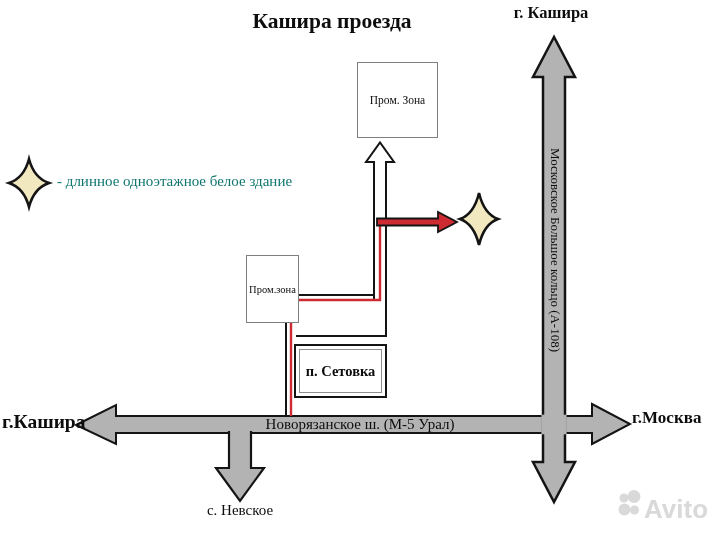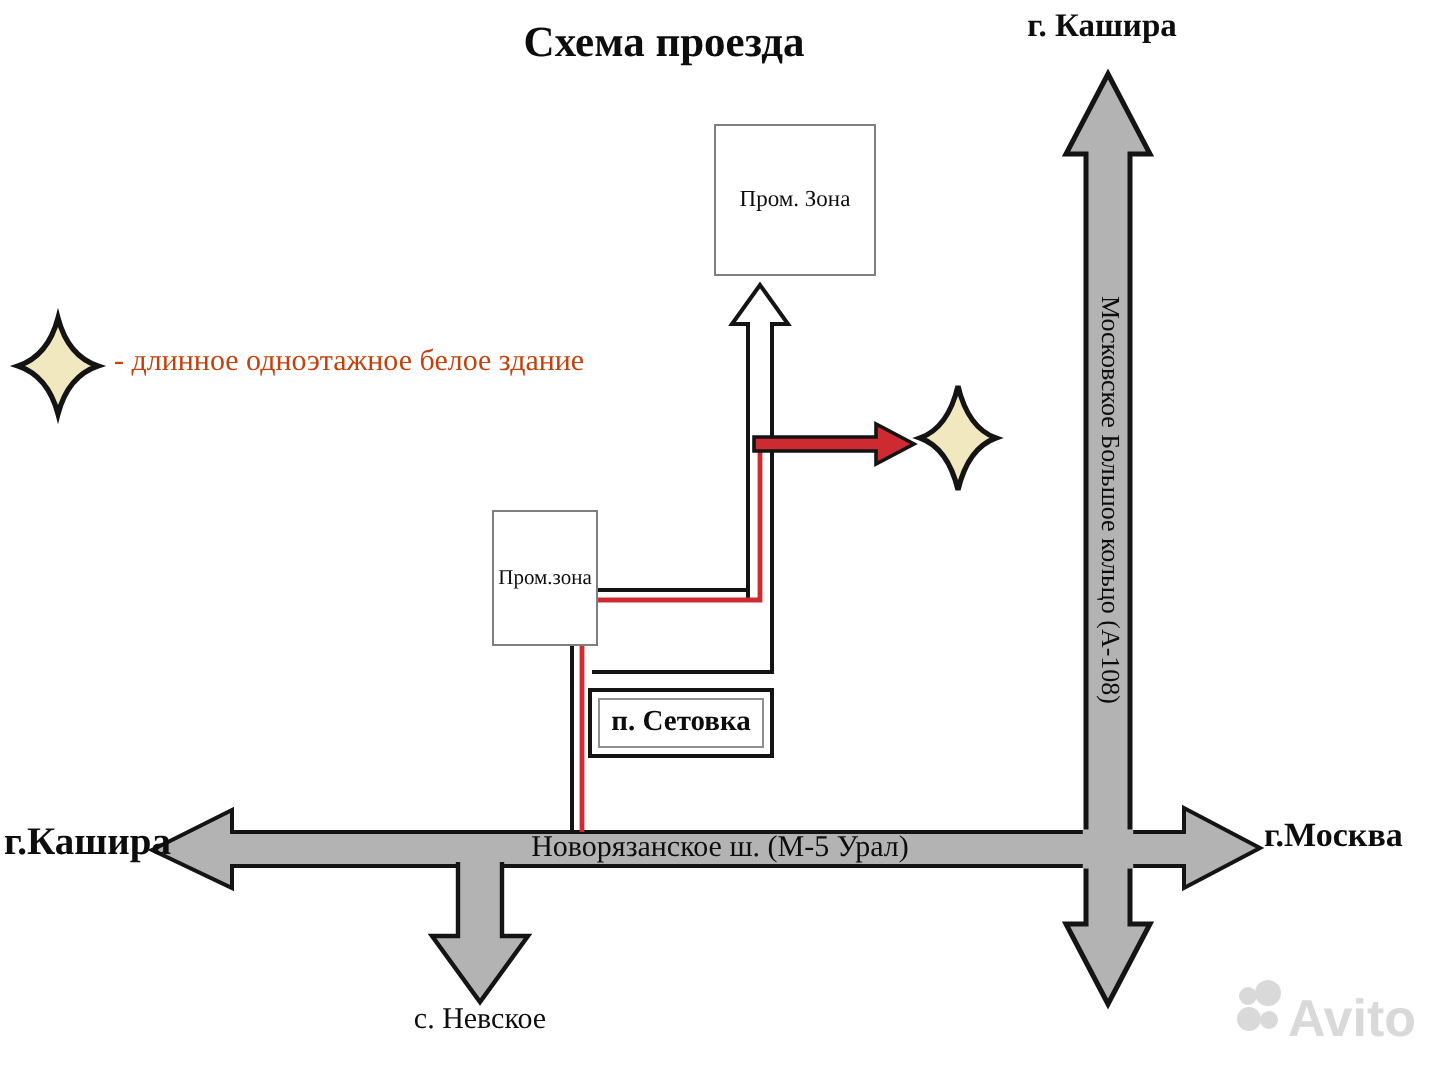--- a/index.html
+++ b/index.html
@@ -14,29 +14,29 @@
   #lbl-kashira{top:4px;left:551px;font-size:16.5px;font-weight:bold;}
   #lbl-ryazan{top:412px;left:2px;font-size:19.5px;font-weight:bold;}
   #lbl-moskva{top:409px;left:632px;font-size:17px;font-weight:bold;}
   #lbl-voskresensk{top:503px;left:550px;font-size:19.5px;font-weight:bold;}
   #lbl-nevskoe{top:503px;left:240px;font-size:15px;font-weight:normal;text-align:right;}
   #lbl-highway{top:416.5px;left:360px;font-size:15px;}
   #lbl-ring{
     top:140px;left:562.5px;width:220px;text-align:center;font-size:13px;
     transform:rotate(90deg);transform-origin:0 0;white-space:nowrap;
   }
-  #legend-text{top:174px;left:57px;font-size:15px;color:#c2410c;}
+  #legend-text{top:174px;left:57px;font-size:15px;color:#0f766e;}
   .zone-box{
     background:#ffffff;border:1px solid #7f7f7f;display:flex;
     align-items:center;justify-content:center;text-align:center;margin-left:16px;
   }
   #box-prom-top{left:341px;top:62px;width:79px;height:74px;font-size:11.5px;}
   #box-prom-left{left:230px;top:255px;width:51px;height:66px;font-size:10.5px;}
   #box-setovka{
-    left:294px;top:344px;width:93px;height:35px;background:#fff;
+    left:294px;top:344px;width:93px;height:54px;background:#fff;
     border:2px solid #141414;box-sizing:border-box;
   }
   #box-setovka .inner{
     position:absolute;left:3px;top:3px;right:3px;bottom:3px;
     border:1px solid #8f8f8f;display:flex;align-items:center;justify-content:center;
     font-size:14.5px;font-weight:bold;white-space:nowrap;
   }
   svg{position:absolute;left:0;top:0;}
   #watermark-text{
     font-family:"Liberation Sans", sans-serif;font-weight:bold;
@@ -73,21 +73,21 @@
 
     <g>
       <circle cx="624" cy="498" r="4.5" fill="#d9d9d9"></circle>
       <circle cx="634" cy="496.5" r="6.5" fill="#d9d9d9"></circle>
       <circle cx="624.5" cy="509.5" r="6" fill="#d9d9d9"></circle>
       <circle cx="634.5" cy="510" r="4.5" fill="#d9d9d9"></circle>
       <text id="watermark-text" x="644" y="518" font-size="26" fill="#d9d9d9">Avito</text>
     </g>
   </svg>
 
-  <div id="title" class="abs lbl ctr">Схема проезда</div>
+  <div id="title" class="abs lbl ctr">Кашира проезда</div>
 
   <div id="lbl-kashira" class="abs lbl ctr">г. Кашира</div>
   <div id="lbl-ryazan" class="abs lbl">г.Кашира</div>
   <div id="lbl-moskva" class="abs lbl">г.Москва</div>
   <div id="lbl-nevskoe" class="abs lbl ctr">с. Невское</div>
 
   <div id="lbl-highway" class="abs lbl ctr">Новорязанское ш. (М-5 Урал)</div>
   <div id="lbl-ring" class="abs">Московское Большое кольцо (А-108)</div>
 
   <div id="legend-text" class="abs lbl">- длинное одноэтажное белое здание</div>

